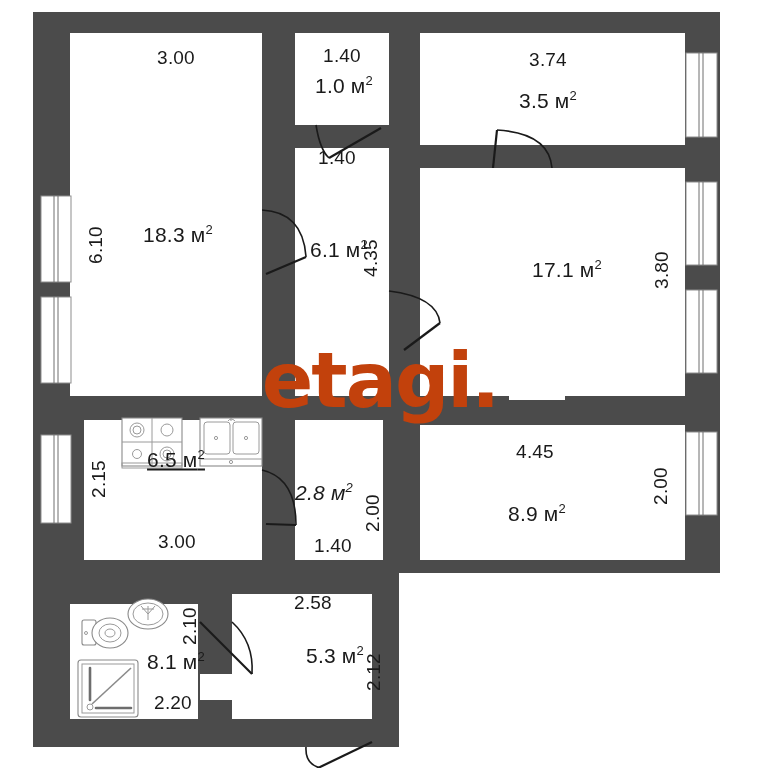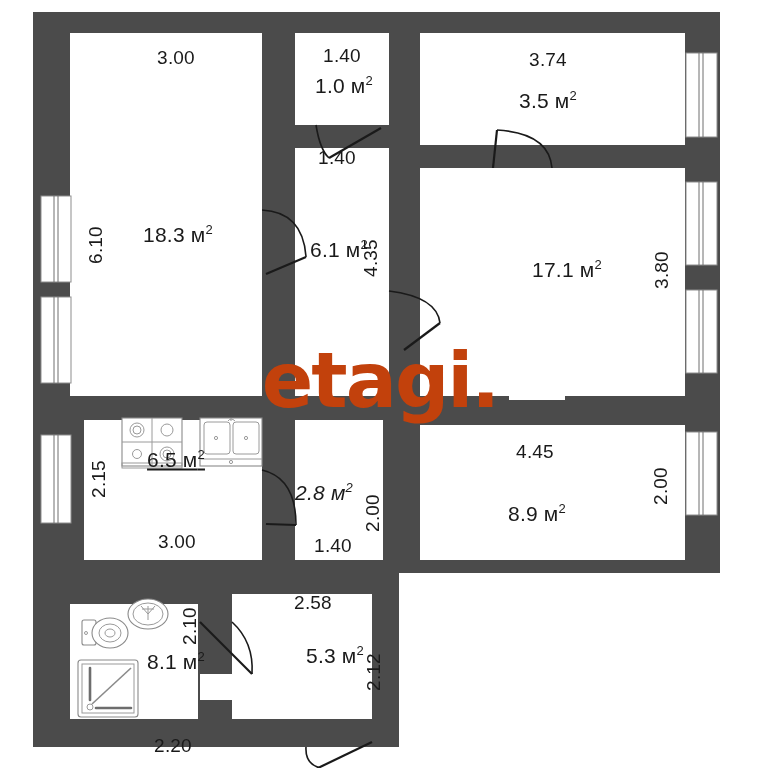--- a/index.html
+++ b/index.html
@@ -323,19 +323,19 @@
   <div class="label area" style="left:324px; top:492px;font-style:italic;"><span>2.8 м</span><sup>2</sup></div>
   <div class="label dim" style="left:333px; top:545px;">1.40</div>
   <div class="label dim vert" style="left:372px; top:513px;">2.00</div>
 
   <div class="label dim" style="left:535px; top:451px;">4.45</div>
   <div class="label area" style="left:537px; top:489px;margin-top:24px;"><span>8.9 м</span><sup>2</sup></div>
   <div class="label dim vert" style="left:660px; top:486px;">2.00</div>
 
   <div class="label dim vert" style="left:189px; top:626px;">2.10</div>
   <div class="label area" style="left:176px; top:661px;"><span>8.1 м</span><sup>2</sup></div>
-  <div class="label dim" style="left:173px; top:702px;margin-top:43px;">2.20</div>
+  <div class="label dim" style="left:173px; top:702px;">2.20</div>
 
   <div class="label dim" style="left:313px; top:602px;">2.58</div>
   <div class="label area" style="left:335px; top:655px;"><span>5.3 м</span><sup>2</sup></div>
   <div class="label dim vert" style="left:373px; top:672px;">2.12</div>
 
 </div>
 
 </body></html>

